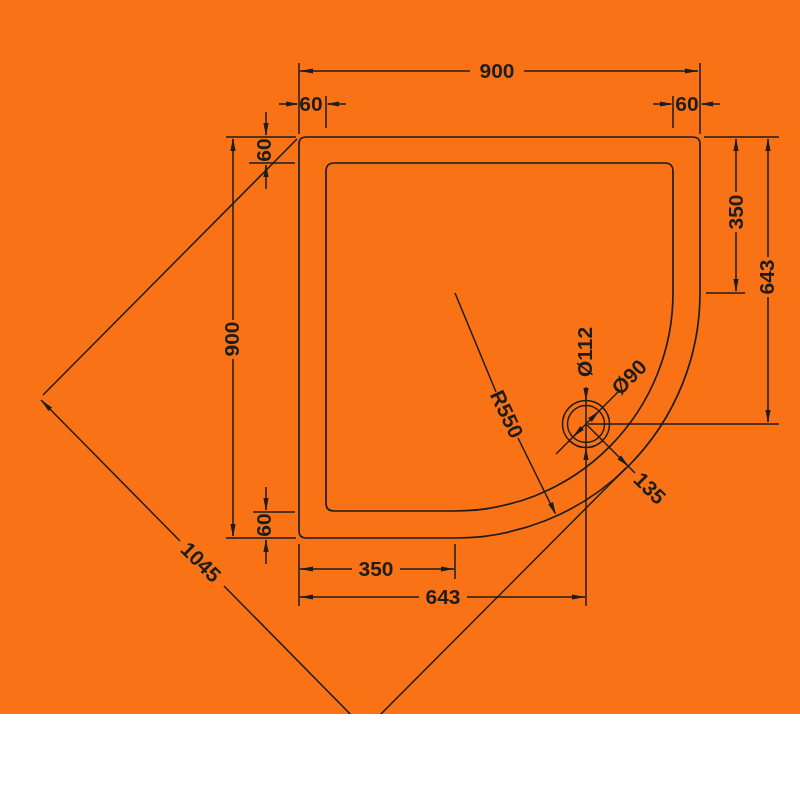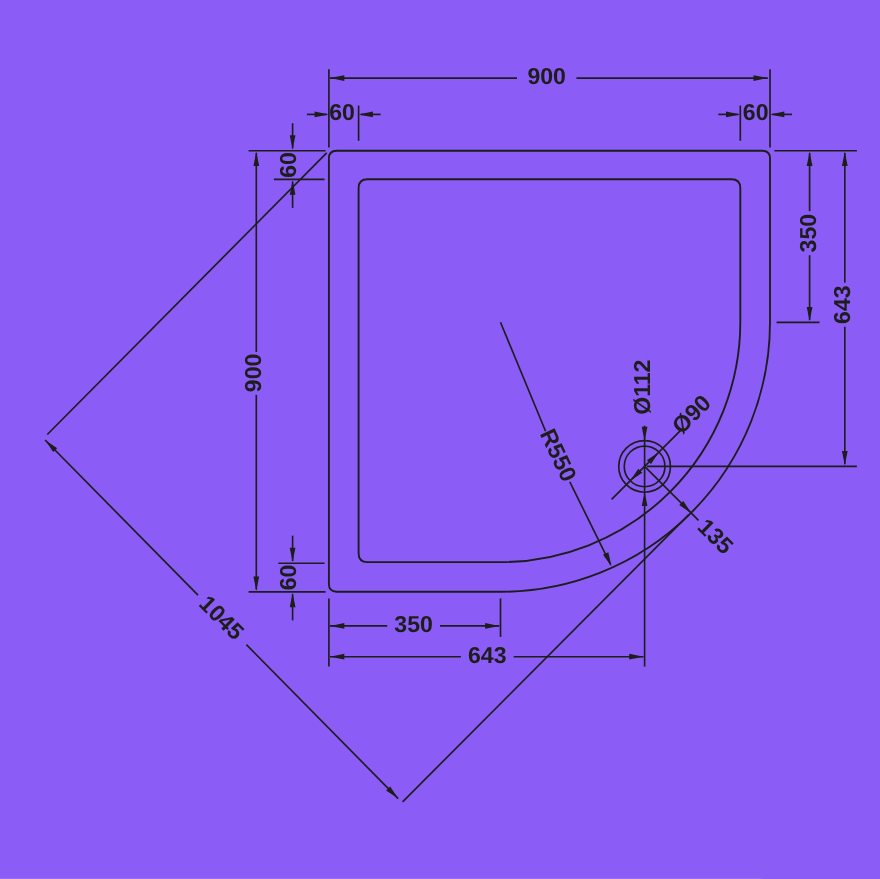--- a/index.html
+++ b/index.html
@@ -1,17 +1,17 @@
 <!DOCTYPE html>
 <html><head>
 <meta charset="utf-8">
 <style>
   html, body { margin: 0; padding: 0; background: #ffffff; }
   .stage {
-    width: 800px; height: 799px; background: #8b5cf6;
+    width: 800px; height: 714px; background: #f97316;
     position: relative; overflow: hidden;
     font-family: "Liberation Sans", sans-serif;
   }
   svg { display: block; }
   .ln   { stroke: #1d1d1b; stroke-width: 1.7; fill: none; }
   .thin { stroke: #1d1d1b; stroke-width: 1.5; fill: none; }
   .ah   { fill: #1d1d1b; stroke: none; }
   .dimtxt {
     fill: #1d1d1b; font-family: "Liberation Sans", sans-serif;
     font-size: 21px; font-weight: 700;

